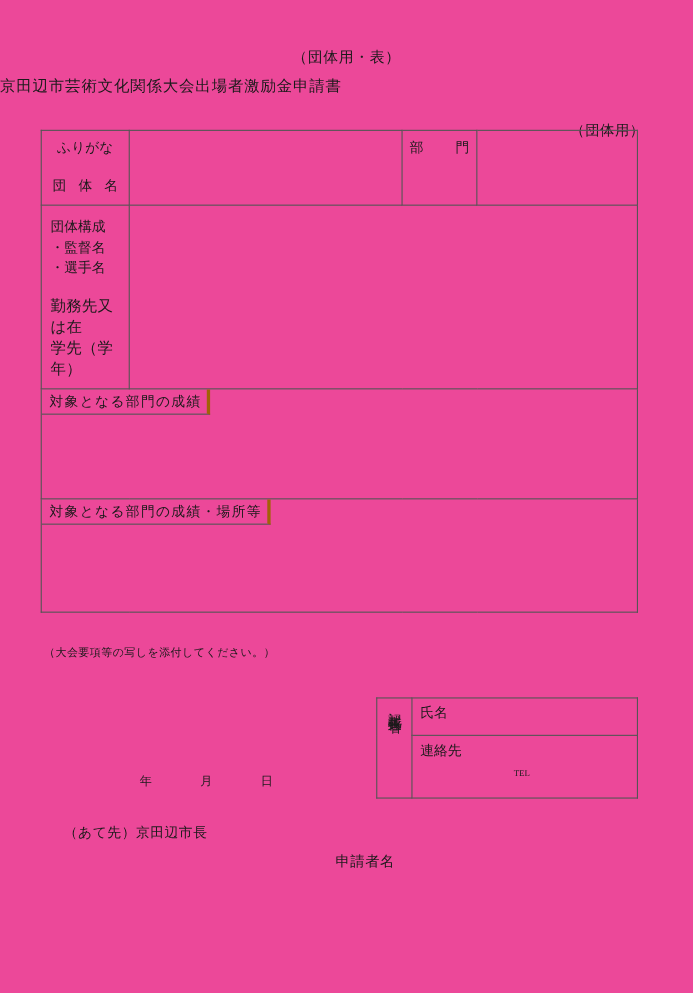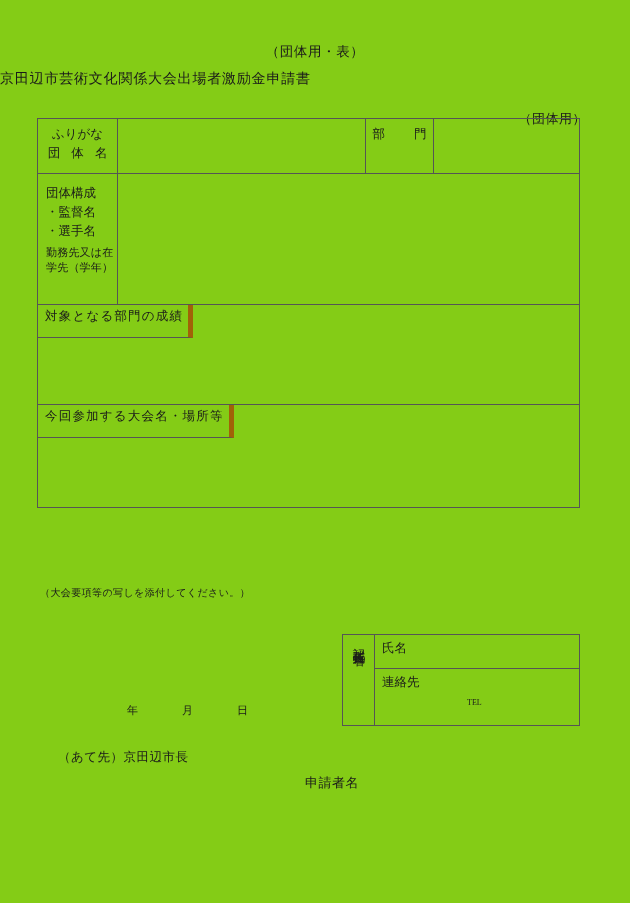--- a/index.html
+++ b/index.html
@@ -13,21 +13,21 @@
     position: relative;
     font-family: "Liberation Serif", "DejaVu Serif", serif;
     color: #1a1a1a;
     overflow: hidden;
   }
   .page {
     position: absolute;
     left: 0; top: 0;
     width: 630px;
     height: 903px;
-    background: #84cc16;
+    background: #ec4899;
   }
 
   
   .hdr-sub {
     position: absolute;
     left: 0; top: 43px;
     width: 630px;
     text-align: center;
     font-size: 13.5px;
     letter-spacing: 0.6px;
@@ -68,20 +68,21 @@
   .vcenter-lbl {
     height: 100%;
     display: flex;
     flex-direction: column;
     justify-content: center;
     align-items: center;
     padding: 6px 4px;
     box-sizing: border-box;
     line-height: 1.55;
     font-size: 12.5px;
+    gap: 16px;
   }
   .spaced2 { letter-spacing: 4px; text-indent: 4px; }
   .wide-pair {
     display: flex;
     justify-content: space-between;
     width: 54px;
   }
 
   .row1-h { height: 55px; }
   .row2-h { height: 66px; }
@@ -89,22 +90,22 @@
   .row4-h { height: 100px; }
   .row5-h { height: 103px; }
 
   
   .grp-lbl {
     padding: 10px 0 6px 8px;
     line-height: 1.5;
     font-size: 12.5px;
   }
   .grp-note {
-    margin-top: 5px;
-    font-size: 11px;
+    margin-top: 18px;
+    font-size: 14px;
     line-height: 1.35;
     letter-spacing: 0.2px;
   }
 
   
   .addr-cell { position: relative; }
   .postal {
     position: absolute;
     left: 8px; top: 5px;
     font-size: 13px;
@@ -115,23 +116,23 @@
     position: absolute;
     left: 374px; top: 41px;
     font-size: 8px;
     letter-spacing: 0.3px;
   }
 
   
   .boxed-label-cell { position: relative; }
   .boxed-label {
     display: inline-block;
-    border-right: 5px solid #a16207;
+    border-right: 3px solid #a16207;
     border-bottom: 1px solid #555;
-    padding: 3px 5px 12px 7px;
+    padding: 3px 5px 2px 7px;
     font-size: 12.5px;
     letter-spacing: 1.2px;
     background: transparent;
   }
 
   
   .note {
     position: absolute;
     left: 40px; top: 586px;
     font-size: 10px;
@@ -258,21 +259,21 @@
       </tr>
 
       <tr class="row4-h">
         <td class="boxed-label-cell" colspan="4">
           <span class="boxed-label">対象となる部門の成績</span>
         </td>
       </tr>
 
       <tr class="row5-h">
         <td class="boxed-label-cell" colspan="4">
-          <span class="boxed-label">今回参加する大会名・場所等</span>
+          <span class="boxed-label">対象となる部門の成績・場所等</span>
         </td>
       </tr>
     </tbody>
   </table>
 
   <div class="note">（大会要項等の写しを添付してください。）</div>
 
   <table class="resp-table">
     <colgroup>
       <col class="resp-lbl-col">

